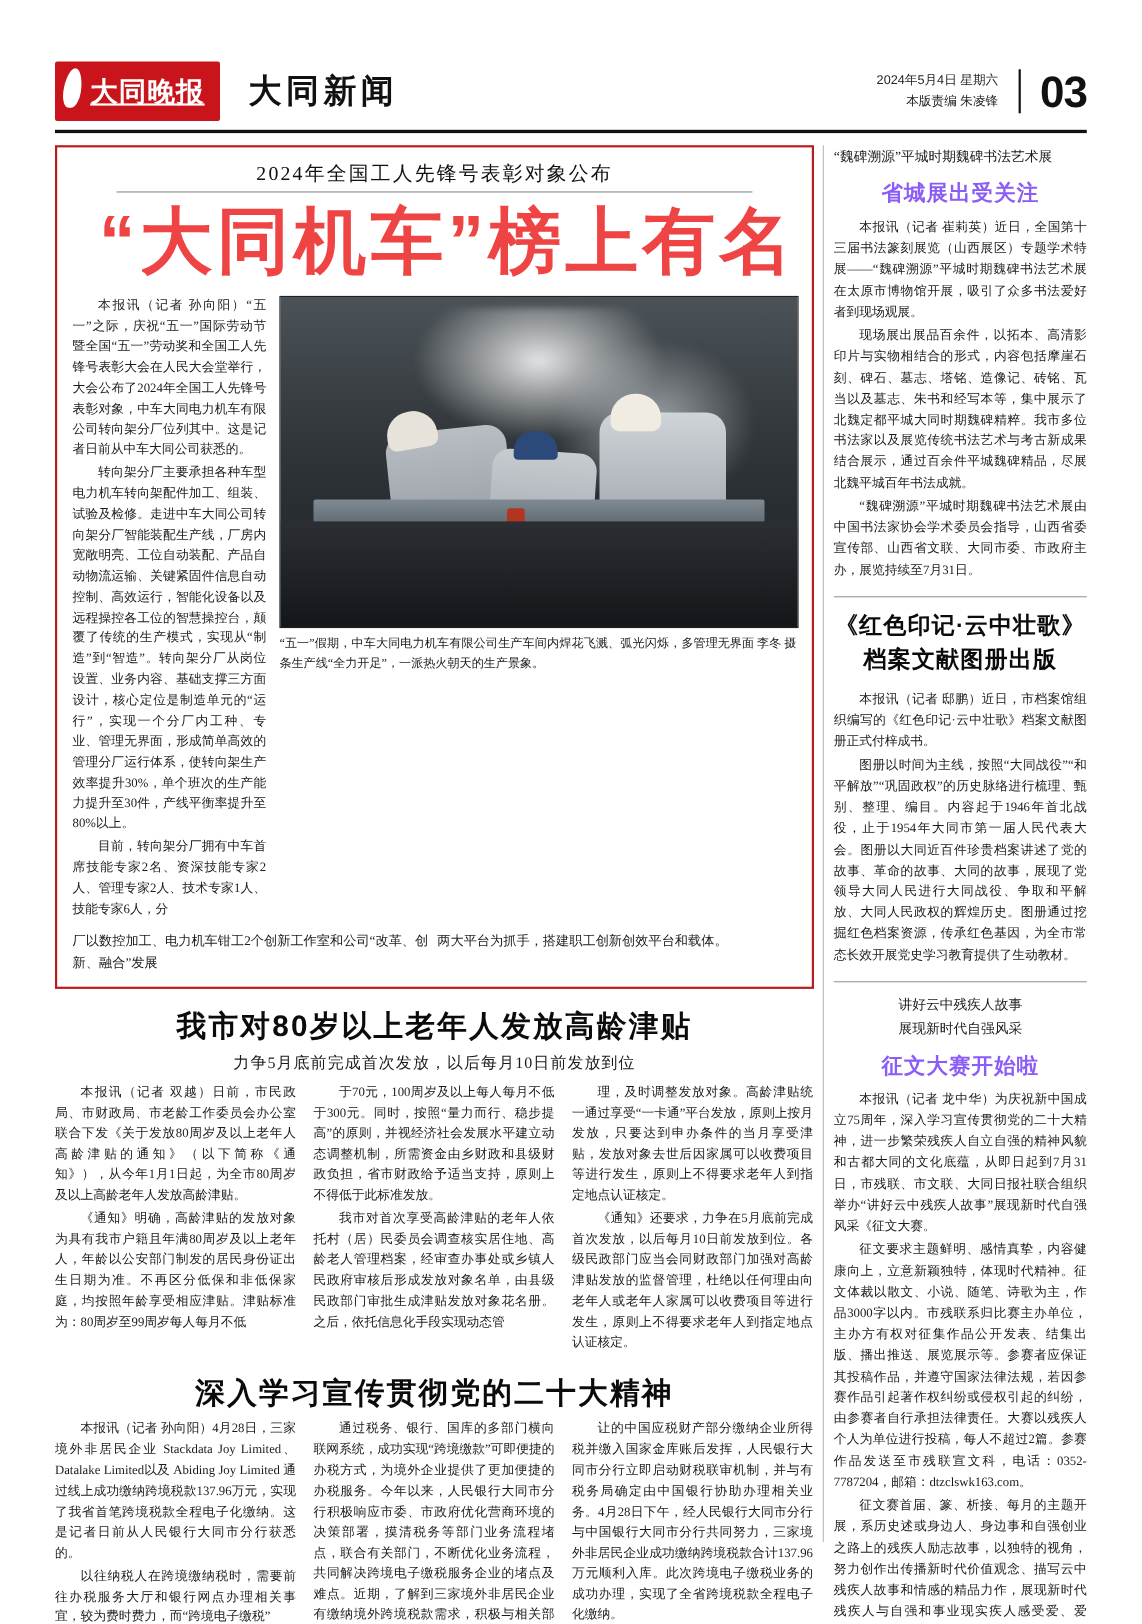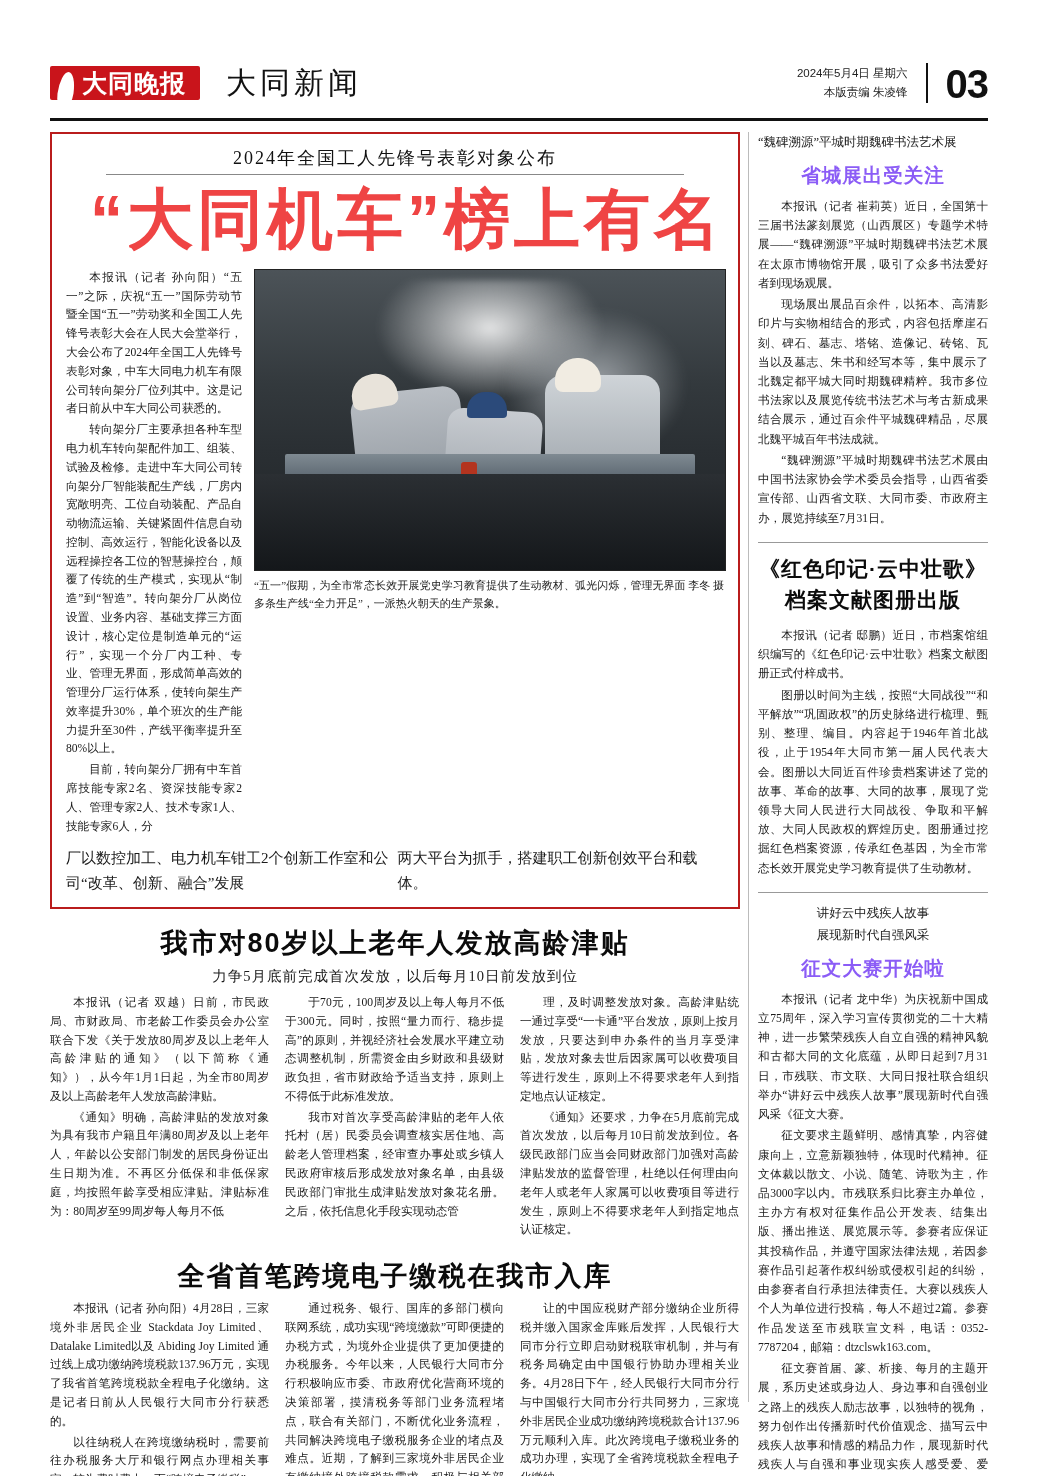--- a/index.html
+++ b/index.html
@@ -14,36 +14,36 @@
   .page{
     position:absolute;inset:0;
     padding:0;
   }
   
   .masthead{
     position:absolute;left:50px;top:52px;width:938px;height:62px;
     display:flex;align-items:center;
   }
   .logo-box{
-    width:150px;height:34px;background:#c9141b;color:#fff;
+    width:150px;height:54px;background:#c9141b;color:#fff;
     display:flex;align-items:center;justify-content:center;
-    border-radius:2px;position:relative;
+    border-radius:2px;position:relative;text-decoration:underline;
   }
   .logo-box .flame{
     position:absolute;left:8px;top:6px;width:16px;height:36px;
     background:#fff;border-radius:50% 50% 45% 45%/60% 60% 40% 40%;
     transform:skewX(-8deg);
   }
   .logo-text{
     font-family:"Liberation Serif",serif;font-weight:bold;font-size:25px;
     letter-spacing:1px;margin-left:18px;color:#fff;
   }
   .section-title{
     font-family:"Liberation Sans","DejaVu Sans",sans-serif;
-    font-weight:normal;font-size:30px;letter-spacing:4px;margin-left:26px;color:#111;
+    font-weight:bold;font-size:30px;letter-spacing:4px;margin-left:26px;color:#111;
   }
   .masthead-right{
     margin-left:auto;display:flex;align-items:flex-end;gap:18px;
   }
   .mh-dates{
     text-align:right;font-size:11.5px;line-height:1.7;color:#222;
     font-family:"Liberation Sans",sans-serif;
   }
   .mh-sep{width:2px;height:40px;background:#111;}
   .page-num{
@@ -117,21 +117,21 @@
   .spark{
     position:absolute;left:168px;top:196px;width:60px;height:40px;
     background:radial-gradient(circle at 30% 60%,#fff5c2,rgba(255,200,60,0) 70%);
   }
   .redpipe{position:absolute;left:206px;bottom:62px;width:16px;height:46px;background:#b3341f;border-radius:3px;}
   .photo-caption{
     font-size:11px;line-height:1.6;text-align:justify;margin-top:6px;color:#1a1a1a;
   }
   .photo-caption .sign{float:right;}
   .lead-bottom{
-    display:flex;gap:5px;margin-top:8px;font-size:15px;line-height:1.62;color:#1a1a1a;
+    display:flex;gap:5px;margin-top:8px;font-size:12px;line-height:1.62;color:#1a1a1a;
   }
   .lead-bottom div{flex:1;text-indent:0;}
   
   .art{margin-top:16px;}
   .art-head{
     text-align:center;font-family:"Liberation Sans",sans-serif;font-weight:bold;
     font-size:27px;letter-spacing:2px;color:#0b0b0b;margin:4px 0 6px 0;
   }
   .art-sub{
     text-align:center;font-size:14.5px;letter-spacing:1px;color:#1a1a1a;margin:0 0 8px 0;
@@ -200,21 +200,21 @@
             <div class="cap-blue"></div>
             <div class="worker w3"></div>
             <div class="helmet h2"></div>
             <div class="spark"></div>
             <div class="bench"></div>
             <div class="redpipe"></div>
             <div class="floor"></div>
           </div>
           <div class="photo-caption">
             <span class="sign">管理无界面 李冬 摄</span>
-            <span>“五一”假期，为全市常态长效开展党史学习教育提供了生动教材、弧光闪烁，多条生产线“全力开足”，一派热火朝天的生产景象。</span>
+            <span>“五一”假期，中车大同电力机车有限公司生产车间内焊花飞溅、弧光闪烁，多条生产线“全力开足”，一派热火朝天的生产景象。</span>
           </div>
         </div>
       </div>
       <div class="lead-bottom">
         <div>厂以数控加工、电力机车钳工2个创新工作室和公司“改革、创新、融合”发展</div>
         <div>两大平台为抓手，搭建职工创新创效平台和载体。</div>
       </div>
     </div>
 
     <div class="art">
@@ -230,21 +230,21 @@
           <p>我市对首次享受高龄津贴的老年人依托村（居）民委员会调查核实居住地、高龄老人管理档案，经审查办事处或乡镇人民政府审核后形成发放对象名单，由县级民政部门审批生成津贴发放对象花名册。之后，依托信息化手段实现动态管</p>
         </div>
         <div class="c">
           <p>理，及时调整发放对象。高龄津贴统一通过享受“一卡通”平台发放，原则上按月发放，只要达到申办条件的当月享受津贴，发放对象去世后因家属可以收费项目等进行发生，原则上不得要求老年人到指定地点认证核定。</p>
           <p>《通知》还要求，力争在5月底前完成首次发放，以后每月10日前发放到位。各级民政部门应当会同财政部门加强对高龄津贴发放的监督管理，杜绝以任何理由向老年人或老年人家属可以收费项目等进行发生，原则上不得要求老年人到指定地点认证核定。</p>
         </div>
       </div>
     </div>
 
     <div class="art">
-      <div class="art-head">全省首笔跨境电子缴税在我市入库</div>
+      <div class="art-head">深入学习宣传贯彻党的二十大精神</div>
       <div class="cols3">
         <div class="c">
           <p>本报讯（记者 孙向阳）4月28日，三家境外非居民企业 Stackdata Joy Limited、Datalake Limited以及 Abiding Joy Limited 通过线上成功缴纳跨境税款137.96万元，实现了我省首笔跨境税款全程电子化缴纳。这是记者日前从人民银行大同市分行获悉的。</p>
           <p>以往纳税人在跨境缴纳税时，需要前往办税服务大厅和银行网点办理相关事宜，较为费时费力，而“跨境电子缴税”</p>
         </div>
         <div class="c">
           <p>通过税务、银行、国库的多部门横向联网系统，成功实现“跨境缴款”可即便捷的办税方式，为境外企业提供了更加便捷的办税服务。今年以来，人民银行大同市分行积极响应市委、市政府优化营商环境的决策部署，摸清税务等部门业务流程堵点，联合有关部门，不断优化业务流程，共同解决跨境电子缴税服务企业的堵点及难点。近期，了解到三家境外非居民企业有缴纳境外跨境税款需求，积极与相关部门沟通协调，交易涉及跨</p>
         </div>
         <div class="c">
           <p>让的中国应税财产部分缴纳企业所得税并缴入国家金库账后发挥，人民银行大同市分行立即启动财税联审机制，并与有税务局确定由中国银行协助办理相关业务。4月28日下午，经人民银行大同市分行与中国银行大同市分行共同努力，三家境外非居民企业成功缴纳跨境税款合计137.96万元顺利入库。此次跨境电子缴税业务的成功办理，实现了全省跨境税款全程电子化缴纳。</p>

